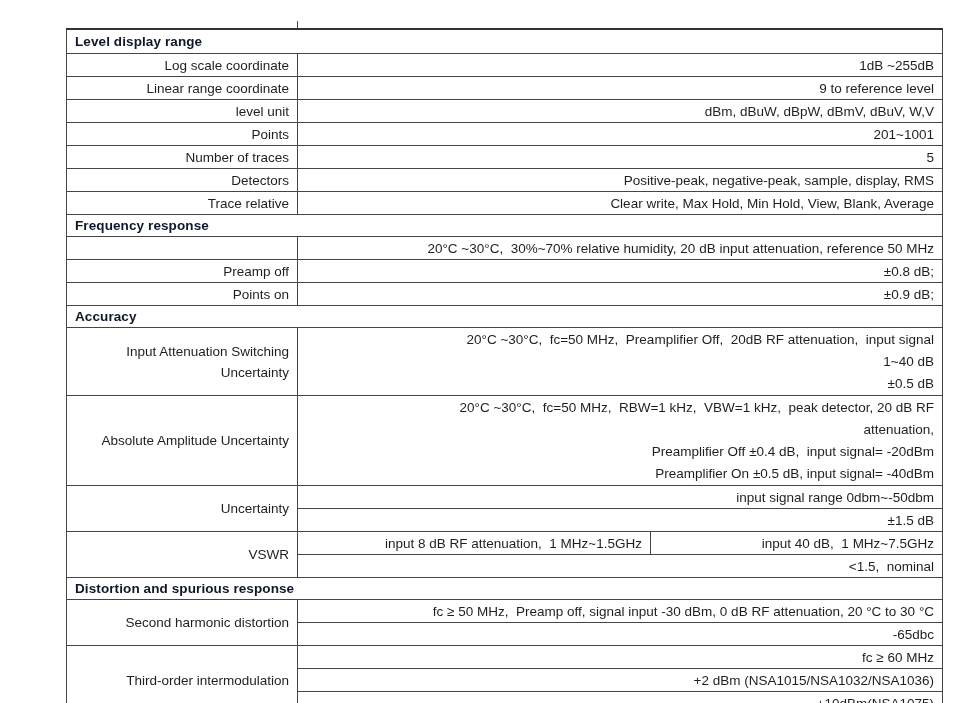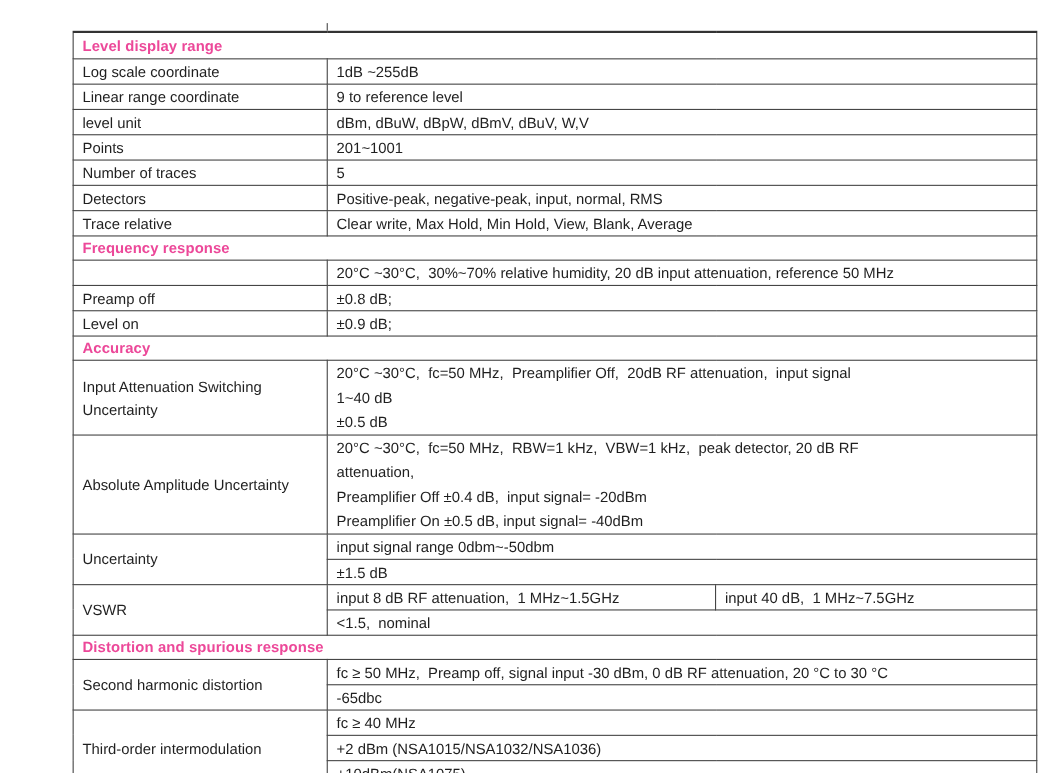--- a/index.html
+++ b/index.html
@@ -20,24 +20,24 @@
   }
   table.spec td {
     border:1px solid #454545;
     padding:1px 8px 0 8px;
     vertical-align:middle;
     overflow:hidden;
   }
   tr.first td { border-top:2px solid #333333; }
   tr.sec td {
     font-weight:bold;
-    color:#ec4899;
+    color:#0f172a;
     letter-spacing:0.1px;
   }
-  td.val, td.lbl { line-height:21px; }
+  td.val, td.lbl { line-height:21px;text-align:right; }
   td.val { white-space:pre-wrap; }
   td.multi { line-height:22px; }
   .h22 { height:22px; } .h23 { height:23px; } .h24 { height:24px; }
   .h66 { height:66px; } .h88 { height:88px; }
 </style>
 </head>
 <body>
 
 <div class="page">
   <div class="top-tick"></div>
@@ -68,40 +68,40 @@
       <tr class="h22">
         <td class="lbl">Points</td>
         <td class="val" colspan="2">201~1001</td>
       </tr>
       <tr class="h23">
         <td class="lbl">Number of traces</td>
         <td class="val" colspan="2">5</td>
       </tr>
       <tr class="h22">
         <td class="lbl">Detectors</td>
-        <td class="val" colspan="2">Positive-peak, negative-peak, input, normal, RMS</td>
+        <td class="val" colspan="2">Positive-peak, negative-peak, sample, display, RMS</td>
       </tr>
       <tr class="h23">
         <td class="lbl">Trace relative</td>
         <td class="val" colspan="2">Clear write, Max Hold, Min Hold, View, Blank, Average</td>
       </tr>
 
       <tr class="sec h22">
         <td colspan="3">Frequency response</td>
       </tr>
       <tr class="h23">
         <td class="lbl"></td>
         <td class="val" colspan="2">20°C ~30°C,  30%~70% relative humidity, 20 dB input attenuation, reference 50 MHz</td>
       </tr>
       <tr class="h22">
         <td class="lbl">Preamp off</td>
         <td class="val" colspan="2">±0.8 dB;</td>
       </tr>
       <tr class="h23">
-        <td class="lbl">Level on</td>
+        <td class="lbl">Points on</td>
         <td class="val" colspan="2">±0.9 dB;</td>
       </tr>
 
       <tr class="sec h22">
         <td colspan="3">Accuracy</td>
       </tr>
       <tr class="h66">
         <td class="lbl">Input Attenuation Switching Uncertainty</td>
         <td class="val multi" colspan="2">20°C ~30°C,  fc=50 MHz,  Preamplifier Off,  20dB RF attenuation,  input signal
 1~40 dB
@@ -135,21 +135,21 @@
       </tr>
       <tr class="h23">
         <td class="lbl" rowspan="2">Second harmonic distortion</td>
         <td class="val" colspan="2">fc ≥ 50 MHz,  Preamp off, signal input -30 dBm, 0 dB RF attenuation, 20 °C to 30 °C</td>
       </tr>
       <tr class="h22">
         <td class="val" colspan="2">-65dbc</td>
       </tr>
       <tr class="h22">
         <td class="lbl" rowspan="3">Third-order intermodulation</td>
-        <td class="val" colspan="2">fc ≥ 40 MHz</td>
+        <td class="val" colspan="2">fc ≥ 60 MHz</td>
       </tr>
       <tr class="h22">
         <td class="val" colspan="2">+2 dBm (NSA1015/NSA1032/NSA1036)</td>
       </tr>
       <tr class="h22">
         <td class="val" colspan="2">+10dBm(NSA1075)</td>
       </tr>
 
     </tbody>
   </table>

